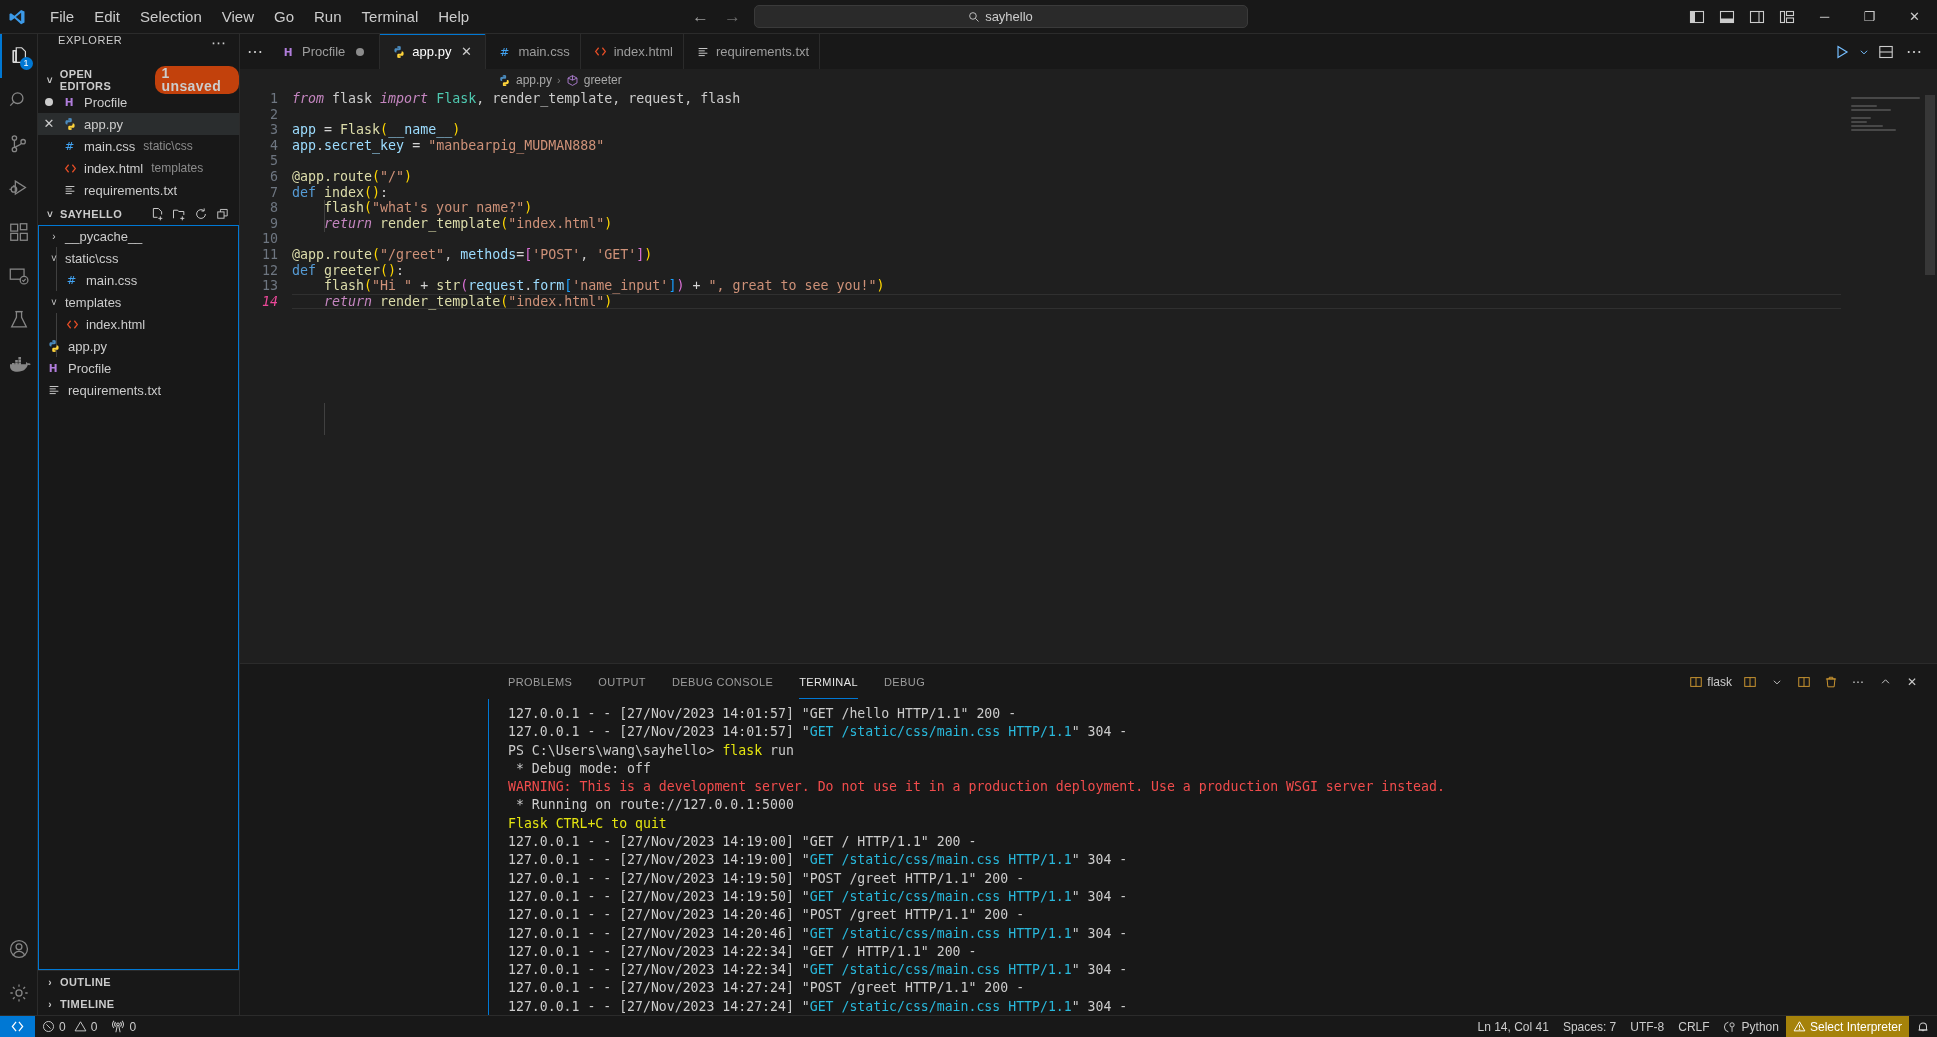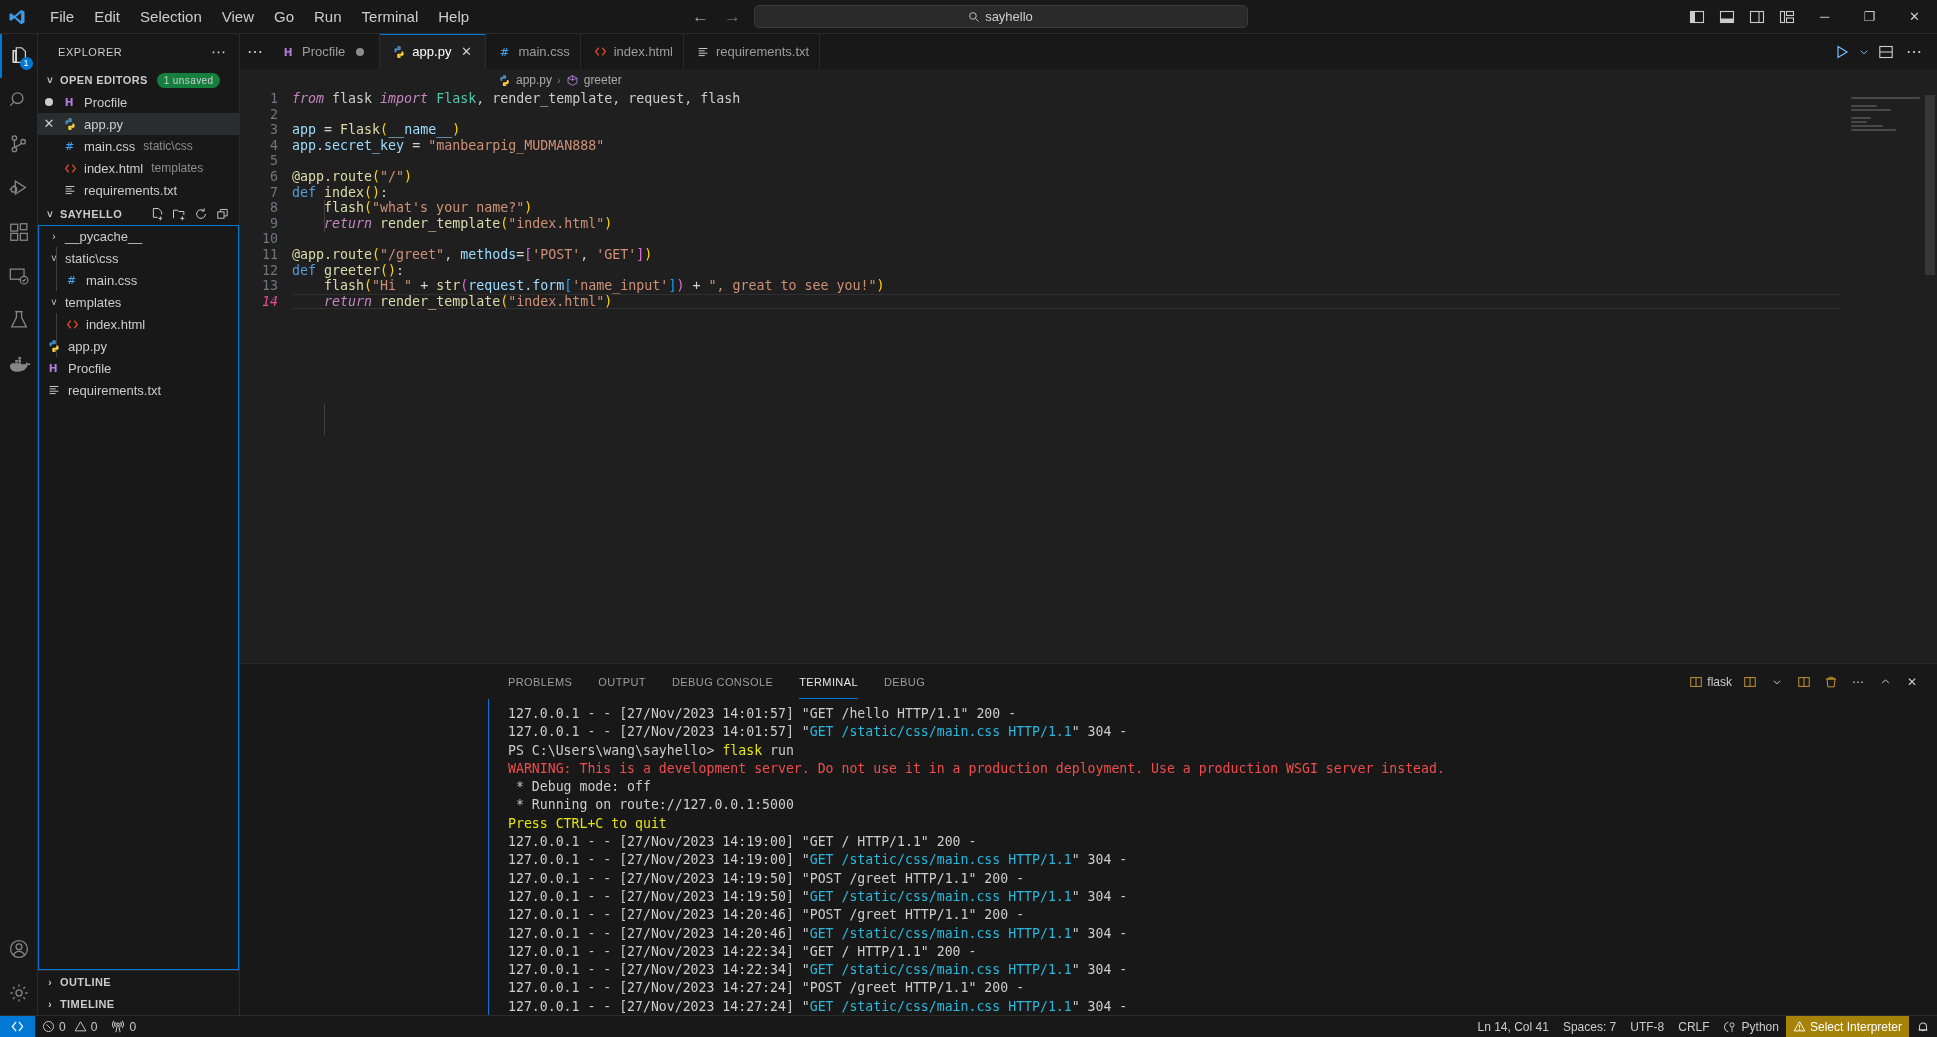--- a/index.html
+++ b/index.html
@@ -64,32 +64,32 @@
     text-align: center; font-family: "Liberation Sans", sans-serif; padding: 0 2px;
   }
   .act-bottom { margin-top: auto; }
 
   
   .sidebar {
     width: 202px; background: #181818; flex: 0 0 202px; display: flex; flex-direction: column;
     border-right: 1px solid #2b2b2b;
   }
   .sb-head {
-    height: 35px; display: flex; align-items: center; justify-content: space-between;
+    height: 35px; display: flex; justify-content: space-between;
     padding: 0 8px 0 20px; font-size: 11px; letter-spacing: .55px; color: #cccccc;
   }
   .sb-dots { color: #cccccc; font-size: 15px; letter-spacing: 1px; padding: 0 4px; }
 
   .section-head {
     height: 22px; display: flex; align-items: center; padding-left: 5px;
     font-size: 11px; font-weight: bold; letter-spacing: .4px; color: #cccccc; gap: 3px;
   }
   .chev { width: 14px; text-align: center; font-size: 10px; color: #cccccc; display:inline-block; }
   .unsaved-badge {
-    background: #15803d; color: #cccccc; font-size: 10px; font-weight: normal;
+    background: #c2410c; color: #cccccc; font-size: 14px; font-weight: bold;
     border-radius: 10px; padding: 1px 7px; margin-left: 6px; line-height: 13px;
   }
   .sec-actions { margin-left: auto; display: flex; gap: 2px; padding-right: 6px; }
   .sec-act { width: 20px; height: 20px; display:flex; align-items:center; justify-content:center; color:#cccccc; }
 
   .row {
     height: 22px; display: flex; align-items: center; font-size: 13px; color: #cccccc;
     padding-right: 6px; white-space: nowrap; position: relative;
   }
   .row.selected { background: #2a2d2e; }
@@ -742,24 +742,24 @@
             </span>
             <span class="pa">✕</span>
           </div>
         </div>
 
         <div class="term-body">
           <div class="term-left-bar"></div>
           <div class="term-line"><span class="c-white">127.0.0.1 - - [27/Nov/2023 14:01:57] "GET /hello HTTP/1.1" 200 -</span></div>
           <div class="term-line"><span class="c-white">127.0.0.1 - - [27/Nov/2023 14:01:57] "</span><span class="c-cyan">GET /static/css/main.css HTTP/1.1</span><span class="c-white">" 304 -</span></div>
           <div class="term-line"><span class="c-white">PS C:\Users\wang\sayhello&gt; </span><span class="c-yellow">flask</span><span class="c-white"> run</span></div>
+          <div class="term-line"><span class="c-white"> * Debug mode: off</span></div>
           <div class="term-line"><span class="c-red">WARNING: This is a development server. Do not use it in a production deployment. Use a production WSGI server instead.</span></div>
-          <div class="term-line"><span class="c-white"> * Debug mode: off</span></div>
           <div class="term-line"><span class="c-white"> * Running on route://127.0.0.1:5000</span></div>
-          <div class="term-line"><span class="c-yellow">Press CTRL+C to quit</span></div>
+          <div class="term-line"><span class="c-yellow">Flask CTRL+C to quit</span></div>
           <div class="term-line"><span class="c-white">127.0.0.1 - - [27/Nov/2023 14:19:00] "GET / HTTP/1.1" 200 -</span></div>
           <div class="term-line"><span class="c-white">127.0.0.1 - - [27/Nov/2023 14:19:00] "</span><span class="c-cyan">GET /static/css/main.css HTTP/1.1</span><span class="c-white">" 304 -</span></div>
           <div class="term-line"><span class="c-white">127.0.0.1 - - [27/Nov/2023 14:19:50] "POST /greet HTTP/1.1" 200 -</span></div>
           <div class="term-line"><span class="c-white">127.0.0.1 - - [27/Nov/2023 14:19:50] "</span><span class="c-cyan">GET /static/css/main.css HTTP/1.1</span><span class="c-white">" 304 -</span></div>
           <div class="term-line"><span class="c-white">127.0.0.1 - - [27/Nov/2023 14:20:46] "POST /greet HTTP/1.1" 200 -</span></div>
           <div class="term-line"><span class="c-white">127.0.0.1 - - [27/Nov/2023 14:20:46] "</span><span class="c-cyan">GET /static/css/main.css HTTP/1.1</span><span class="c-white">" 304 -</span></div>
           <div class="term-line"><span class="c-white">127.0.0.1 - - [27/Nov/2023 14:22:34] "GET / HTTP/1.1" 200 -</span></div>
           <div class="term-line"><span class="c-white">127.0.0.1 - - [27/Nov/2023 14:22:34] "</span><span class="c-cyan">GET /static/css/main.css HTTP/1.1</span><span class="c-white">" 304 -</span></div>
           <div class="term-line"><span class="c-white">127.0.0.1 - - [27/Nov/2023 14:27:24] "POST /greet HTTP/1.1" 200 -</span></div>
           <div class="term-line"><span class="c-white">127.0.0.1 - - [27/Nov/2023 14:27:24] "</span><span class="c-cyan">GET /static/css/main.css HTTP/1.1</span><span class="c-white">" 304 -</span></div>

